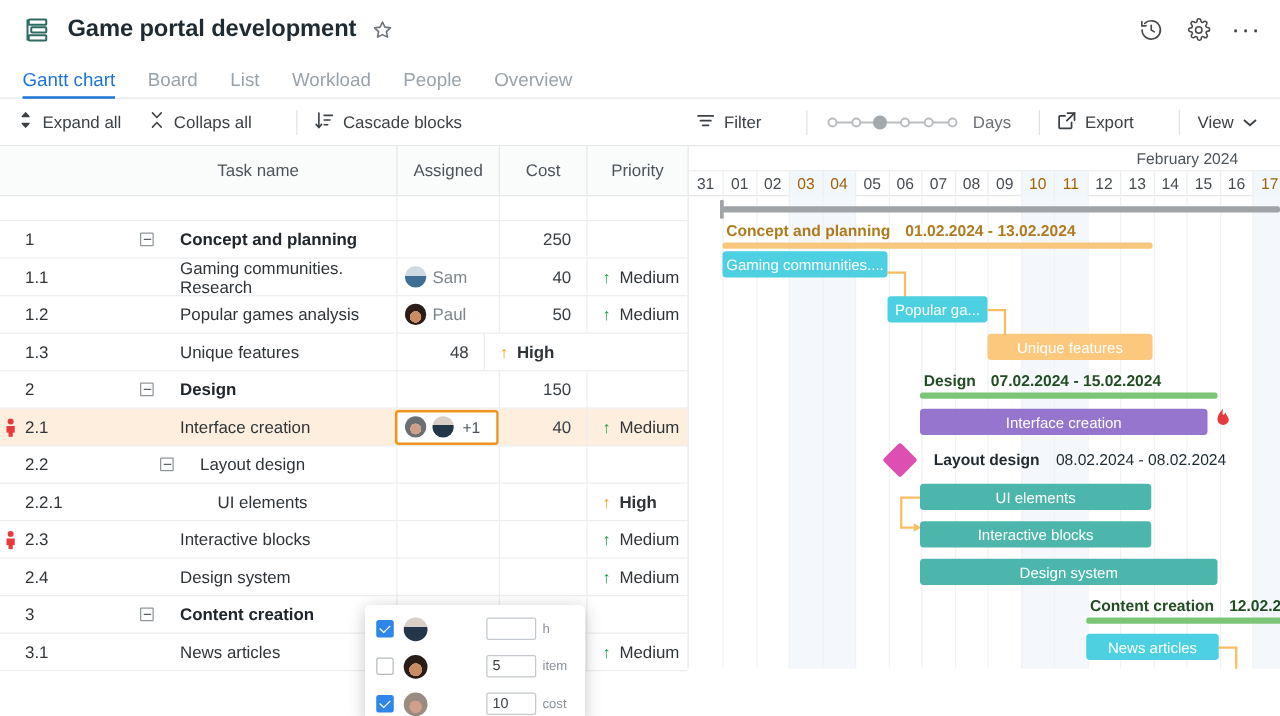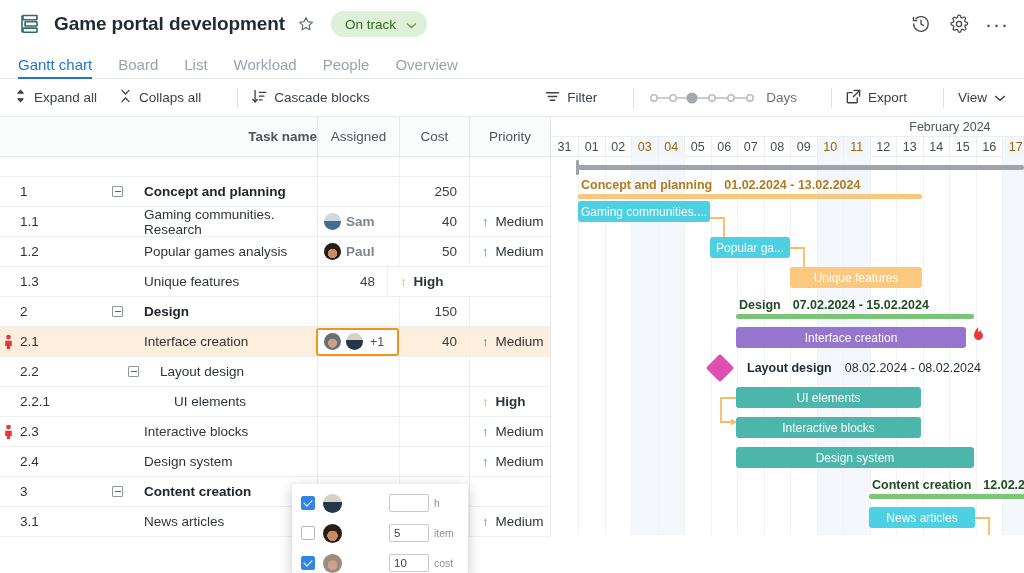--- a/index.html
+++ b/index.html
@@ -74,21 +74,21 @@
   
   .body-wrap { position: relative; height: 418px; display: flex; }
 
   .grid-pane { width: 550px; flex: none; position: relative; }
   .grid-head {
     height: 40px; background: #fafbfb; border-bottom: 1px solid #e6e8ea;
     display: flex; align-items: center;
     font-size: 13.5px; color: #4d545a;
   }
   .col-num    { width: 62px;  flex: none; }
-  .col-name   { width: 255px; flex: none; text-align: right; font-weight: bold; }
+  .col-name   { width: 255px; flex: none; text-align: center; }
   .col-assign { width: 82px;  flex: none; text-align: center; border-left: 1px solid #e6e8ea; height: 100%; display:flex; align-items:center; justify-content:center;}
   .col-cost   { width: 70px;  flex: none; text-align: center; border-left: 1px solid #e6e8ea; height: 100%; display:flex; align-items:center; justify-content:center;}
   .col-prio   { width: 81px;  flex: none; text-align: center; border-left: 1px solid #e6e8ea; height: 100%; display:flex; align-items:center; justify-content:center;}
   .grid-head .col-name { padding-left: 34px; }
 
   .row-filler { height: 20px; border-bottom: 1px solid #eceef0; display:flex; }
   .row-filler .cell { height: 100%; }
 
   .row {
     height: 30px; display: flex; align-items: stretch;
@@ -127,21 +127,21 @@
   .lvl1 { padding-left: 82px; }
   .lvl3 { padding-left: 112px; }
   .person-marker {
     position: absolute; left: 4px; top: 50%; transform: translateY(-50%);
     width: 9px; height: 15px;
   }
   .avatar {
     width: 17px; height: 17px; border-radius: 50%; flex: none;
     display: block;
   }
-  .aname { color: #7e868c; font-size: 13.5px; font-weight: bold; }
+  .aname { color: #7e868c; font-size: 13.5px; }
   .prio-arrow { font-size: 13px; line-height: 1; font-weight: bold; }
   .prio-med { color: #16a34a; }
   .prio-high { color: #f59e0b; }
   .prio-low { color: #4d545a; }
   .assign-selected {
     border: 2px solid #f0941f; border-radius: 3px;
     margin-left: -2px; padding-left: 6px; width: 84px;
     height: 28px; background: #fff;
     display: flex; align-items: center; gap: 5px;
   }
@@ -266,28 +266,20 @@
         <rect x="5" y="16.1" width="14" height="4.2" rx="0.6"></rect>
         <path d="M4 3.5 L4 20.3" stroke-width="1.6"></path>
       </svg>
     </span>
     <div class="proj-title">Game portal development</div>
     <span class="star-icon">
       <svg width="18" height="18" viewBox="0 0 24 24" fill="none" stroke="#6b7379" stroke-width="1.7" stroke-linejoin="round">
         <path d="M12 3.5l2.6 5.4 5.9.8-4.3 4.1 1.1 5.8L12 16.9 6.7 19.6l1.1-5.8L3.5 9.7l5.9-.8z"></path>
       </svg>
     </span>
-    <div class="status-pill">
-      <span>On track</span>
-      <span class="chev">
-        <svg width="11" height="7" viewBox="0 0 11 7" fill="none" stroke="#33691e" stroke-width="1.4">
-            <path d="M1 1.5l4.5 4 4.5-4"></path>
-          </svg>
-      </span>
-    </div>
     <div class="topbar-right">
       <span class="ic-btn">
         <svg width="20" height="20" viewBox="0 0 24 24" fill="none" stroke="#4a4a4a" stroke-width="1.6" stroke-linecap="round">
           <path d="M3.2 12a8.8 8.8 0 1 0 2.6-6.3"></path>
             <path d="M3 4v4h4"></path>
             <path d="M12 7.5V12l3 1.8"></path>
         </svg>
       </span>
       <span class="ic-btn">
         <svg width="20" height="20" viewBox="0 0 24 24" fill="none" stroke="#4a4a4a" stroke-width="1.5">
@@ -357,21 +349,21 @@
         <svg width="108" height="16" viewBox="0 0 108 16">
           <line x1="6" y1="8" x2="102" y2="8" stroke="#b9bdc1" stroke-width="1.6"></line>
           <circle cx="6" cy="8" r="3.2" fill="#fff" stroke="#b9bdc1" stroke-width="1.5"></circle>
           <circle cx="25" cy="8" r="3.2" fill="#fff" stroke="#b9bdc1" stroke-width="1.5"></circle>
           <circle cx="44" cy="8" r="5.6" fill="#a3a8ac"></circle>
           <circle cx="64" cy="8" r="3.2" fill="#fff" stroke="#b9bdc1" stroke-width="1.5"></circle>
           <circle cx="83" cy="8" r="3.2" fill="#fff" stroke="#b9bdc1" stroke-width="1.5"></circle>
           <circle cx="102" cy="8" r="3.2" fill="#fff" stroke="#b9bdc1" stroke-width="1.5"></circle>
         </svg>
       </div>
-      <div class="tb-label" style="margin-right:20px">Days</div>
+      <div class="tb-label" style="margin-right:8px">Days</div>
       <div class="tb-sep"></div>
       <div class="tb-item">
         <span>
           <svg width="15" height="15" viewBox="0 0 16 16" fill="none" stroke="#3c4146" stroke-width="1.5" stroke-linecap="round">
             <path d="M8.5 1.5h6v6"></path>
               <path d="M14.5 1.5L8 8"></path>
             <path d="M12 9.5v4.3a.8.8 0 0 1-.8.8H2.2a.8.8 0 0 1-.8-.8V4.7a.8.8 0 0 1 .8-.8H6.5"></path>
           </svg>
         </span>
         <span>Export</span>

